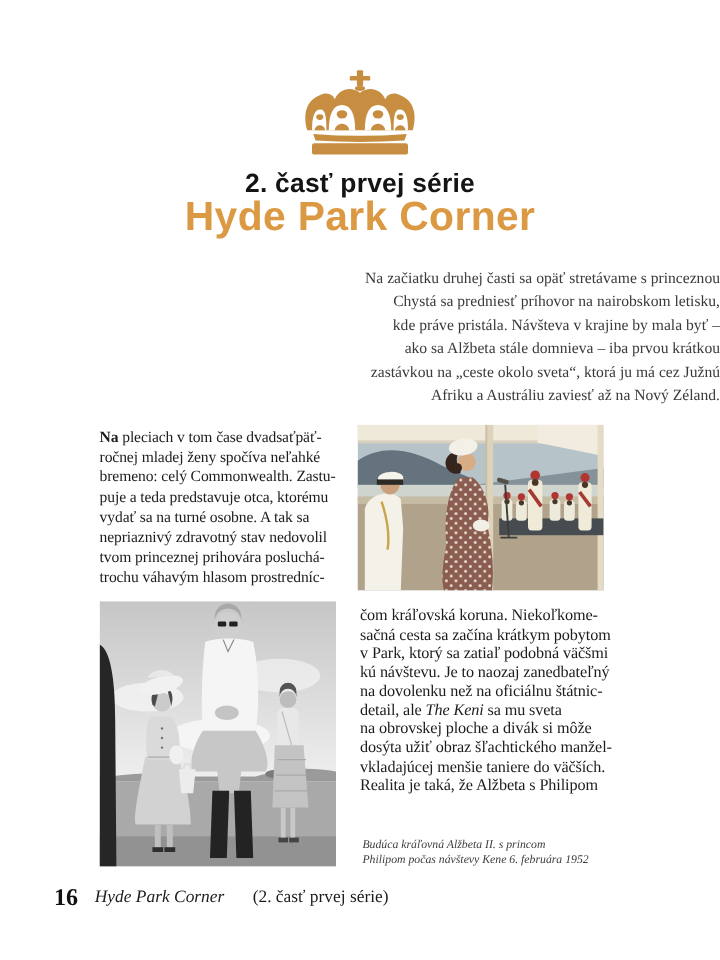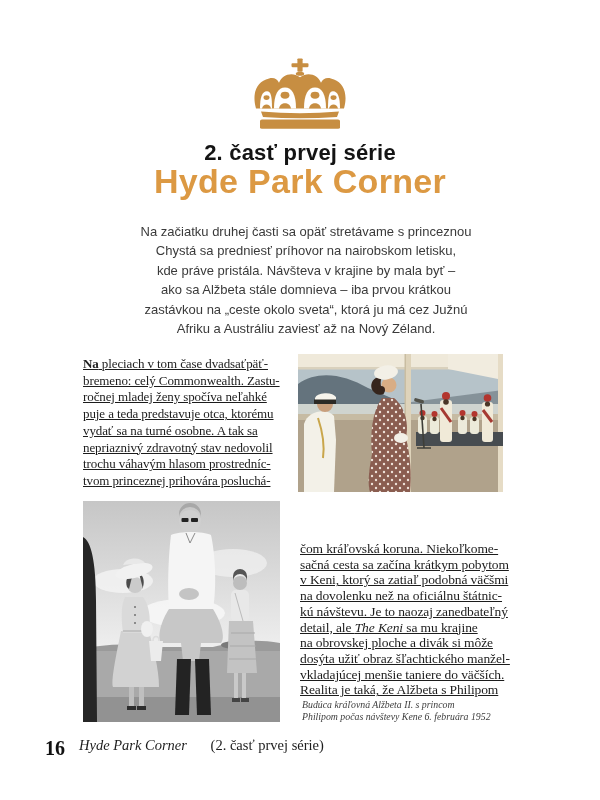--- a/index.html
+++ b/index.html
@@ -14,47 +14,47 @@
     font-family:"Liberation Sans",sans-serif;font-weight:bold;font-size:22px;
     color:#141414;letter-spacing:.2px;
   }
   .title{
     position:absolute;left:0;right:0;top:162px;text-align:center;margin:0;
     font-family:"Liberation Sans",sans-serif;font-weight:bold;font-size:34px;
     color:#DC9943;letter-spacing:.3px;
   }
   
   .intro{
-    position:absolute;left:12px;right:0;top:222px;text-align:center;
-    font-family:Liberation Sans, sans-serif;font-size:13px;line-height:19.4px;color:#3a3a3a;
+    position:absolute;left:12px;right:0;top:222px;text-align:right;
+    font-family:Liberation Serif, serif;font-size:13px;line-height:19.4px;color:#3a3a3a;
   }
   .intro .line{white-space:nowrap;}
   
   .leftcol-text{
     position:absolute;left:83px;top:356px;width:215px;
     font-size:13px;line-height:16.7px;letter-spacing:-.1px;color:#1c1c1c;
   }
   .rightcol-text{
     position:absolute;left:300px;top:505px;width:256px;
-    font-size:13.5px;line-height:15.7px;letter-spacing:-.1px;color:#1c1c1c;margin-top:36px;
-  }
-  .bodyline{white-space:nowrap;text-decoration:underline;}
+    font-size:13.5px;line-height:15.7px;letter-spacing:-.1px;color:#1c1c1c;
+  }
+  .bodyline{white-space:nowrap;}
   .lead{font-weight:bold;}
   
   .photo-top{position:absolute;left:298px;top:354px;width:205px;height:138px;}
   .photo-bottom{position:absolute;left:83px;top:501px;width:197px;height:221px;}
   .photo-top svg,.photo-bottom svg{display:block;}
   
   .caption{
     position:absolute;left:302px;top:699px;width:250px;
     font-style:italic;font-size:9.8px;line-height:11.6px;color:#3d3d3d;
   }
   
   .footer{
-    position:absolute;left:45px;top:737px;display:inline-flex;align-items:flex-start;font-family:Liberation Serif, serif;
+    position:absolute;left:45px;top:737px;display:inline-flex;align-items:center;font-family:Liberation Serif, serif;
   }
   .pagenum{font-weight:bold;font-size:20px;color:#111;}
   .run-title{font-style:italic;font-size:14.5px;margin-left:14px;color:#1c1c1c;}
   .run-suffix{font-size:14.5px;color:#1c1c1c;white-space:pre;margin-left:20px;}
 </style>
 </head>
 <body>
 
 <div class="page">
 
@@ -99,27 +99,27 @@
     <div class="line">Na začiatku druhej časti sa opäť stretávame s princeznou</div>
     <div class="line">Chystá sa predniesť príhovor na nairobskom letisku,</div>
     <div class="line">kde práve pristála. Návšteva v krajine by mala byť –</div>
     <div class="line">ako sa Alžbeta stále domnieva – iba prvou krátkou</div>
     <div class="line">zastávkou na „ceste okolo sveta“, ktorá ju má cez Južnú</div>
     <div class="line">Afriku a Austráliu zaviesť až na Nový Zéland.</div>
   </div>
 
   <div class="leftcol-text">
     <div class="bodyline"><span class="lead">Na</span><span> pleciach v tom čase dvadsaťpäť-</span></div>
+    <div class="bodyline">ročnej mladej ženy spočíva neľahké</div>
     <div class="bodyline">bremeno: celý Commonwealth. Zastu-</div>
-    <div class="bodyline">ročnej mladej ženy spočíva neľahké</div>
     <div class="bodyline">puje a teda predstavuje otca, ktorému</div>
     <div class="bodyline">vydať sa na turné osobne. A tak sa</div>
     <div class="bodyline">nepriaznivý zdravotný stav nedovolil</div>
+    <div class="bodyline">tvom princeznej prihovára posluchá-</div>
     <div class="bodyline">trochu váhavým hlasom prostredníc-</div>
-    <div class="bodyline">tvom princeznej prihovára posluchá-</div>
   </div>
 
   <div class="photo-top">
     <svg width="205" height="138" viewBox="0 0 205 138">
       <defs>
         <pattern id="dots" width="8" height="8" patternUnits="userSpaceOnUse">
           <rect width="8" height="8" fill="#8a5d50"></rect>
           <circle cx="2" cy="2" r="1.2" fill="#efe3da"></circle>
           <circle cx="6" cy="6" r="1.2" fill="#efe3da"></circle>
         </pattern>
@@ -179,24 +179,24 @@
 
       <line x1="126" y1="94" x2="123" y2="50" stroke="#3e3e38" stroke-width="1.6"></line>
       <rect x="116" y="45" width="10" height="3.6" rx="1.6" fill="#52524a" transform="rotate(16 121 47)"></rect>
       <line x1="119" y1="94" x2="133" y2="94" stroke="#3e3e38" stroke-width="1.5"></line>
     </svg>
   </div>
 
   <div class="rightcol-text">
     <div class="bodyline">čom kráľovská koruna. Niekoľkome-</div>
     <div class="bodyline">sačná cesta sa začína krátkym pobytom</div>
-    <div class="bodyline">v Keni, ktorý sa zatiaľ podobná väčšmi</div>
+    <div class="bodyline">v Park, ktorý sa zatiaľ podobná väčšmi</div>
+    <div class="bodyline">kú návštevu. Je to naozaj zanedbateľný</div>
     <div class="bodyline">na dovolenku než na oficiálnu štátnic-</div>
-    <div class="bodyline">kú návštevu. Je to naozaj zanedbateľný</div>
-    <div class="bodyline"><span>detail, ale </span><i>The Keni</i><span> sa mu krajine</span></div>
+    <div class="bodyline"><span>detail, ale </span><i>The Keni</i><span> sa mu sveta</span></div>
     <div class="bodyline">na obrovskej ploche a divák si môže</div>
     <div class="bodyline">dosýta užiť obraz šľachtického manžel-</div>
     <div class="bodyline">vkladajúcej menšie taniere do väčších.</div>
     <div class="bodyline">Realita je taká, že Alžbeta s Philipom</div>
   </div>
 
   <div class="photo-bottom">
     <svg width="197" height="221" viewBox="0 0 197 221">
       <defs>
         <linearGradient id="bwsky" x1="0" y1="0" x2="0" y2="1">

